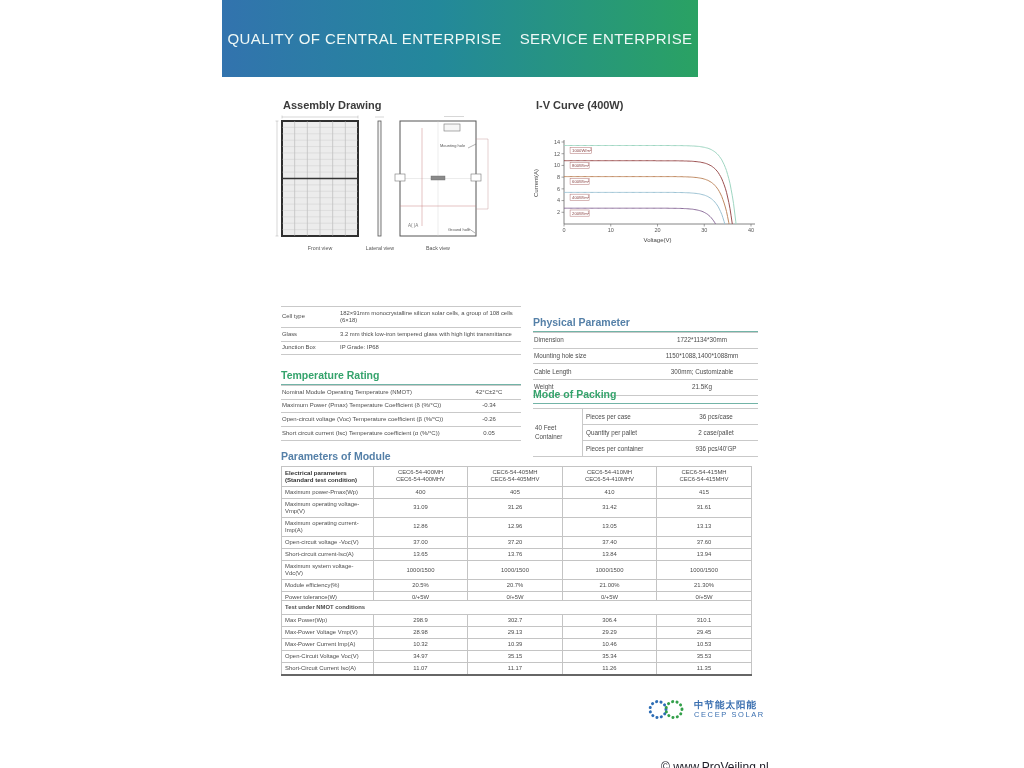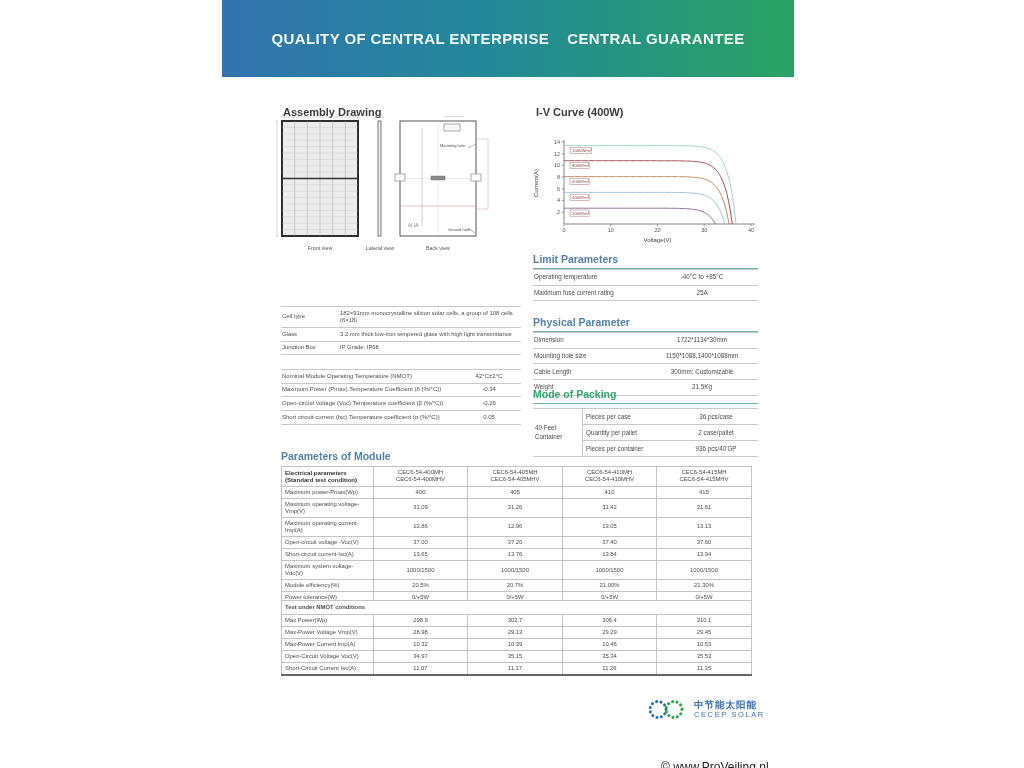--- a/index.html
+++ b/index.html
@@ -1,27 +1,27 @@
 <!DOCTYPE html>
 <html><head>
 <meta charset="utf-8">
 <style>
   * { margin:0; padding:0; box-sizing:border-box; }
   html,body { background:#ffffff; }
   body { font-family:"Liberation Sans", sans-serif; }
   .page { position:relative; width:1024px; height:768px; background:#fff; overflow:hidden; }
 
   
-  .banner { position:absolute; left:222px; top:0; width:572px; height:77px;
+  .banner { position:absolute; left:222px; top:0; width:476px; height:77px;
     background:linear-gradient(90deg,#3273ae 0%,#23889b 45%,#2aa263 100%);
     display:flex; align-items:center; justify-content:center; gap:18px;
-    color:#eef8f6; font-weight:bold; font-size:15px; letter-spacing:.4px; }
-
-  
-  .big-title { position:absolute; font-size:11px; font-weight:bold; color:#3b3b3b;margin-top:7px; }
+    color:#eef8f6; font-weight:normal; font-size:15px; letter-spacing:.4px; }
+
+  
+  .big-title { position:absolute; font-size:11px; font-weight:bold; color:#3b3b3b; }
 
   
   .sec { position:absolute; }
   .sec-title { font-size:10.5px; font-weight:bold; padding-bottom:3px; border-bottom:1px solid #72b4a7; }
   .blue { color:#5580a8; }
   .green { color:#35a36c; }
 
   
   .kv { border-top:1px solid #c9c9c9; }
   .kv-row { display:flex; align-items:center; border-bottom:1px solid #c9c9c9; padding:2.6px 1px; font-size:6.3px; color:#4c4c4c; line-height:1.25; }
@@ -65,21 +65,21 @@
 
   .watermark { position:absolute; left:661px; top:760px; font-size:12px; color:#1e1e28; font-family:Liberation Sans, sans-serif; }
 </style>
 </head>
 <body>
 
 <div class="page">
 
   <div class="banner">
     <span>QUALITY OF CENTRAL ENTERPRISE</span>
-    <span>CENTRAL GUARANTEE</span>
+    <span>SERVICE ENTERPRISE</span>
   </div>
 
   <div class="big-title" style="left:283px; top:99px;">Assembly Drawing</div>
   <div class="big-title" style="left:536px; top:99px;">I-V Curve (400W)</div>
 
   <svg style="position:absolute; left:272px; top:114px;" width="250" height="145" viewBox="0 0 250 145">
 
     <g>
       <rect x="10" y="7" width="76" height="115" fill="#ececec" stroke="#2f2f2f" stroke-width="2"></rect>
       <g id="fv-grid">
@@ -185,33 +185,20 @@
         <rect x="40.0775" y="26.54285714285714" width="19.049999999999997" height="6.2" fill="#ffffff" stroke="#b07070" stroke-width="0.5"></rect>
         <text x="42.0775" y="31.14285714285714" font-size="4.2" fill="#8a4646">800W/m²</text>
         <rect x="40.0775" y="42.35714285714286" width="19.049999999999997" height="6.2" fill="#ffffff" stroke="#b07070" stroke-width="0.5"></rect>
         <text x="42.0775" y="46.95714285714286" font-size="4.2" fill="#8a4646">600W/m²</text>
         <rect x="40.0775" y="58.17142857142857" width="19.049999999999997" height="6.2" fill="#ffffff" stroke="#b07070" stroke-width="0.5"></rect>
         <text x="42.0775" y="62.77142857142857" font-size="4.2" fill="#8a4646">400W/m²</text>
         <rect x="40.0775" y="73.98571428571428" width="19.049999999999997" height="6.2" fill="#ffffff" stroke="#b07070" stroke-width="0.5"></rect>
         <text x="42.0775" y="78.58571428571427" font-size="4.2" fill="#8a4646">200W/m²</text>
       </svg></div>
 
-  <div class="sec" id="limit" style="left:533px; top:253px; width:225px;">
-    <div class="sec-title blue">Limit Parameters</div>
-    <div class="kv">
-        <div class="kv-row">
-          <div class="kv-k">Operating temperature</div>
-          <div class="kv-v">-40°C to +85°C</div>
-        </div>
-        <div class="kv-row">
-          <div class="kv-k">Maximum fuse current rating</div>
-          <div class="kv-v">25A</div>
-        </div>
-      </div>
-  </div>
 
   <div class="sec" id="phys" style="left:533px; top:316px; width:225px;">
     <div class="sec-title blue">Physical Parameter</div>
     <div class="kv">
         <div class="kv-row">
           <div class="kv-k">Dimension</div>
           <div class="kv-v">1722*1134*30mm</div>
         </div>
         <div class="kv-row">
           <div class="kv-k">Mounting hole size</div>
@@ -260,20 +247,21 @@
           <div class="kv-v">3.2 mm thick low-iron tempered glass with high light transmittance</div>
         </div>
         <div class="kv-row">
           <div class="kv-k">Junction Box</div>
           <div class="kv-v">IP Grade: IP68</div>
         </div>
       </div>
   </div>
 
   <div class="sec" id="temp" style="left:281px; top:369px; width:240px;">
+    <div class="sec-title green">Temperature Rating</div>
     <div class="kv">
         <div class="kv-row">
           <div class="kv-k">Nominal Module Operating Temperature (NMOT)</div>
           <div class="kv-v">42°C±2°C</div>
         </div>
         <div class="kv-row">
           <div class="kv-k">Maximum Power (Pmax) Temperature Coefficient (δ (%/°C))</div>
           <div class="kv-v">-0.34</div>
         </div>
         <div class="kv-row">

